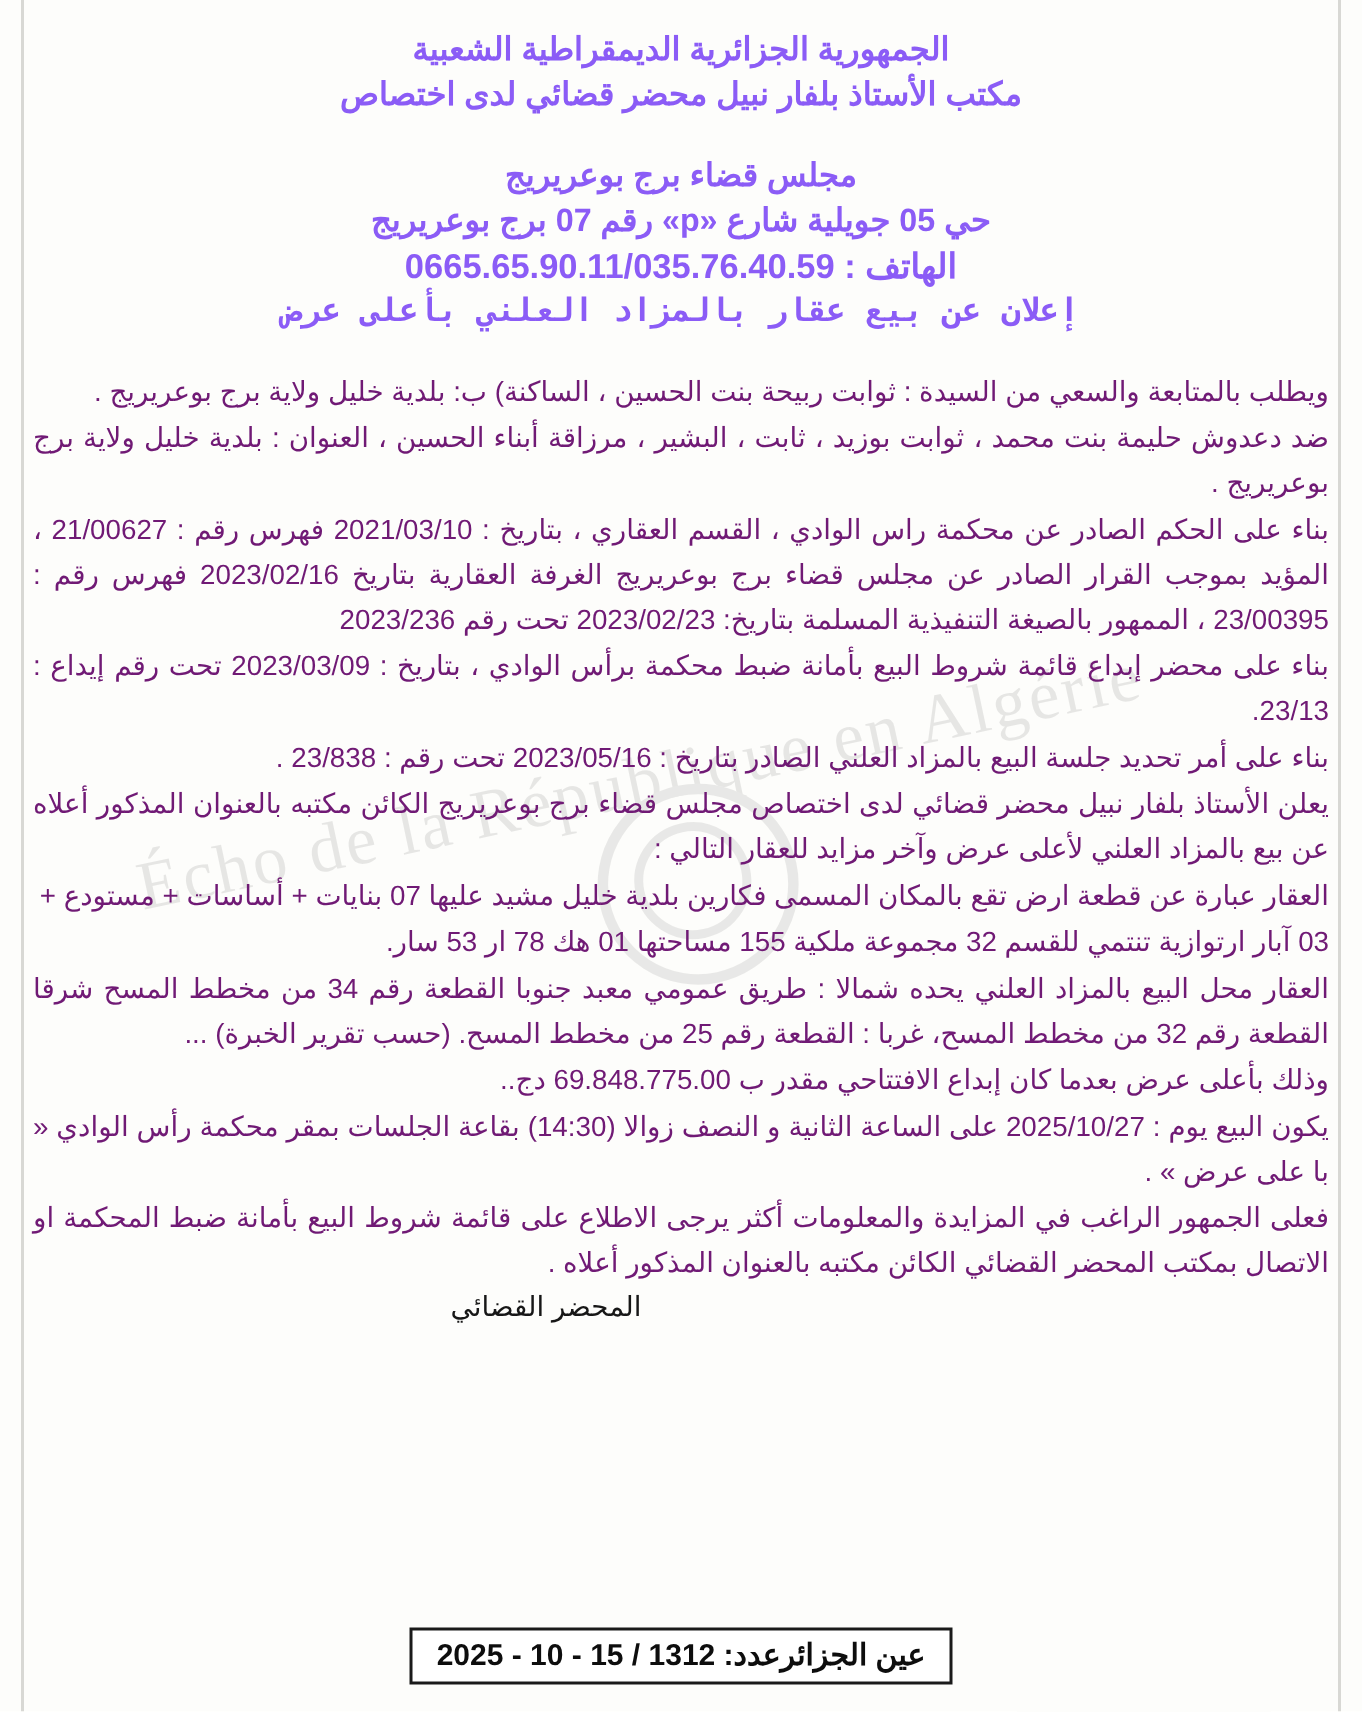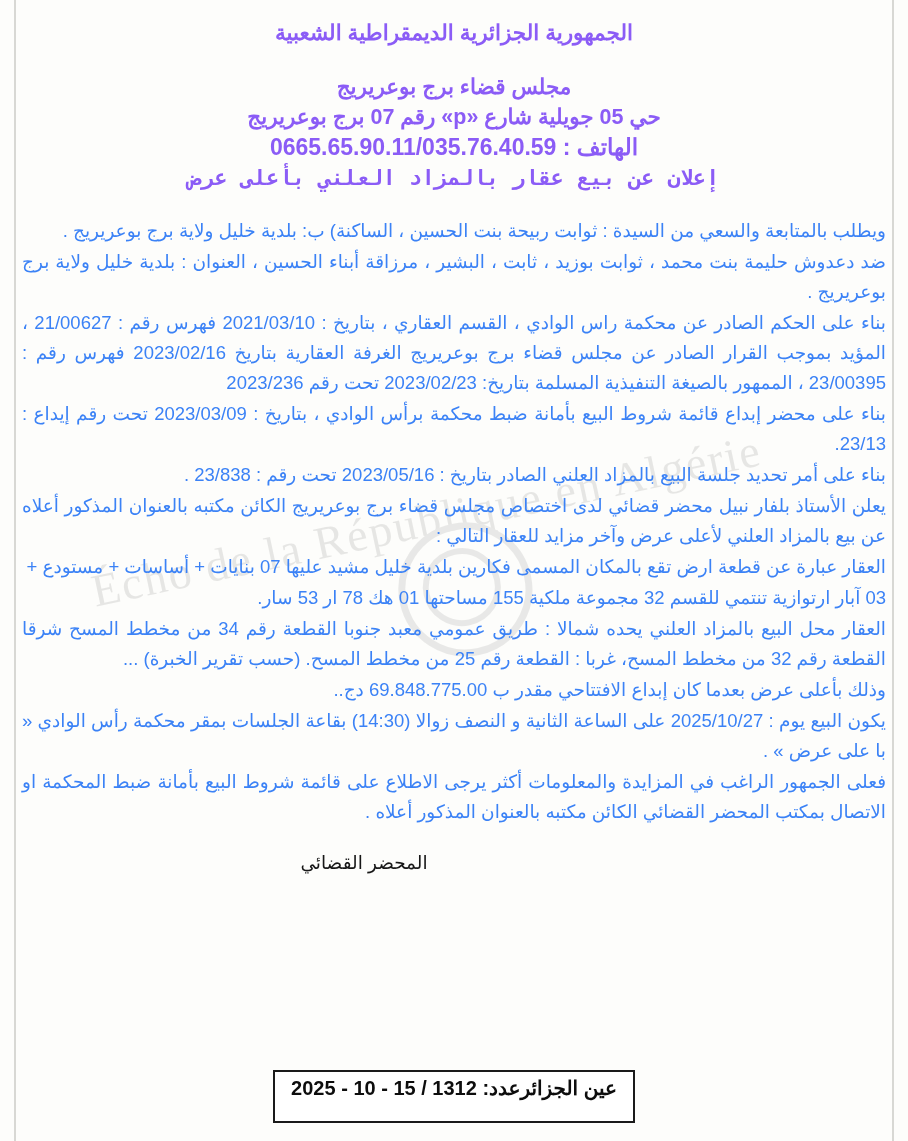--- a/index.html
+++ b/index.html
@@ -66,21 +66,21 @@
   }
 
   
   .body-text {
     margin-top: 22px;
     direction: rtl;
     text-align: justify;
     text-align-last: right;
     font-size: 18.5px;
     line-height: 30px;
-    color: #3b82f6;
+    color: #701a75;
     position: relative;
     z-index: 2;
   }
   .body-text p {
     margin: 0 0 1px 0;
     text-align: justify;
     text-align-last: right;
   }
 
   
@@ -113,58 +113,59 @@
     content: "";
     position: absolute;
     left: 18px; top: 18px;
     width: 66px; height: 66px;
     border: 6px solid #666;
     border-radius: 50%;
   }
 
   
   .signature {
-    margin-top: 25px;
+    margin-top: 3px;
     direction: rtl;
     text-align: center;
     font-size: 18.5px;
     color: #171717;
     padding-right: 180px;
   }
 
   
   .footer {
     position: absolute;
     left: 0; right: 0;
     bottom: 18px;
     display: flex;
     justify-content: center;
   }
   .footer-box {
     border: 2px solid #1a1a1a;
-    padding: 4px 16px 21px 16px;
+    padding: 4px 16px 5px 16px;
     font-size: 20px;
     font-weight: bold;
     direction: rtl;
     white-space: nowrap;
     color: #0d0d0d;
     background: #fff;
   }
 </style>
 </head>
 <body>
 
 <div class="page">
   <div class="frame-left"></div>
   <div class="frame-right"></div>
 
   <div class="content">
 
     <div class="header">
       <div class="line l1">الجمهورية الجزائرية الديمقراطية الشعبية</div>
+      <div class="line l2">مكتب الأستاذ بلفار نبيل محضر قضائي لدى اختصاص</div>
       <div class="line l3">مجلس قضاء برج بوعريريج</div>
       <div class="line l4">حي 05 جويلية شارع «p» رقم 07 برج بوعريريج</div>
       <div class="line l5">الهاتف : 0665.65.90.11/035.76.40.59</div>
       <div class="line l6">إعلان عن بيع عقار بالمزاد العلني بأعلى عرض</div>
     </div>
 
     <div class="watermark">
       <span>Écho de la République en Algérie</span>
       <span class="wm-ring"></span>
     </div>

